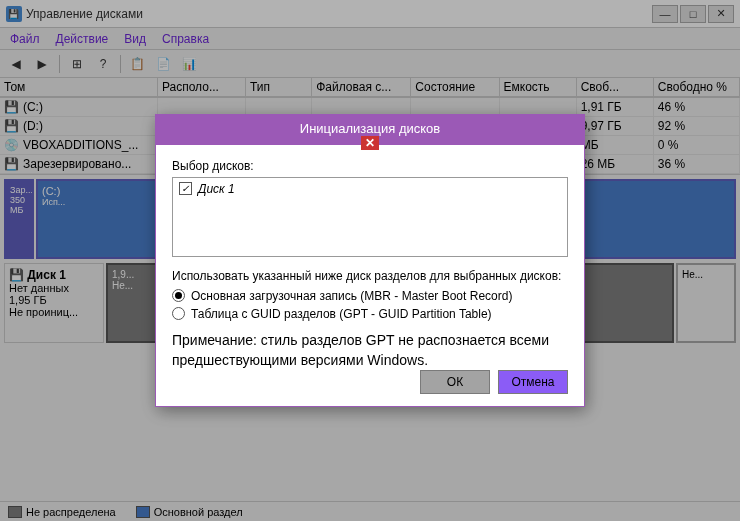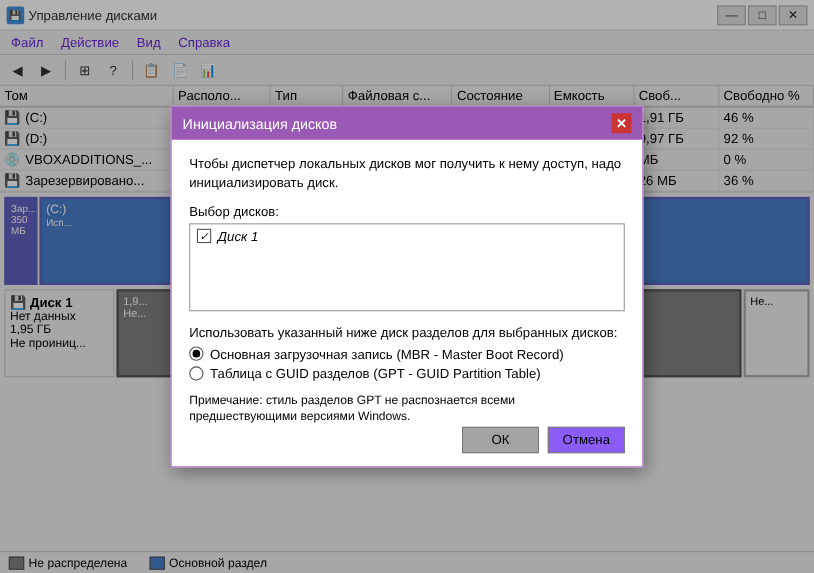--- a/index.html
+++ b/index.html
@@ -243,20 +243,21 @@
       box-shadow: 2px 4px 16px rgba(0,0,0,0.4);
     }
     .dialog-title-bar {
       background: #9b59b6;
       color: #fff;
       display: flex;
       align-items: center;
       justify-content: space-between;
       padding: 6px 10px;
       height: 30px;
+      flex-direction: column;
     }
     .dialog-title-text {
       font-size: 13px;
       font-weight: normal;
     }
     .dialog-close {
       width: 18px;
       height: 18px;
       background: #cc3333;
       color: #fff;
@@ -340,21 +341,21 @@
     .radio-circle.selected::after {
       content: '';
       width: 7px;
       height: 7px;
       border-radius: 50%;
       background: #000;
       display: block;
     }
 
     .dialog-note {
-      font-size: 11px;
+      font-size: 14px;
       color: #000;
       line-height: 1.4;
     }
     .dialog-buttons {
       display: flex;
       justify-content: flex-end;
       gap: 8px;
     }
     .dialog-btn {
       min-width: 70px;
@@ -534,21 +535,20 @@
 
 <div class="overlay">
   <div class="dialog">
 
     <div class="dialog-title-bar">
       <span class="dialog-title-text">Инициализация дисков</span>
       <button class="dialog-close">✕</button>
     </div>
 
     <div class="dialog-body">
-      <p class="dialog-desc">Чтобы диспетчер локальных дисков мог получить к нему доступ, надо инициализировать диск.</p>
 
       <div class="dialog-label">Выбор дисков:</div>
 
       <div class="disk-list-box">
         <div class="disk-list-item">
           <div class="checkbox checked"></div>
           <span>Диск 1</span>
         </div>
       </div>
 

